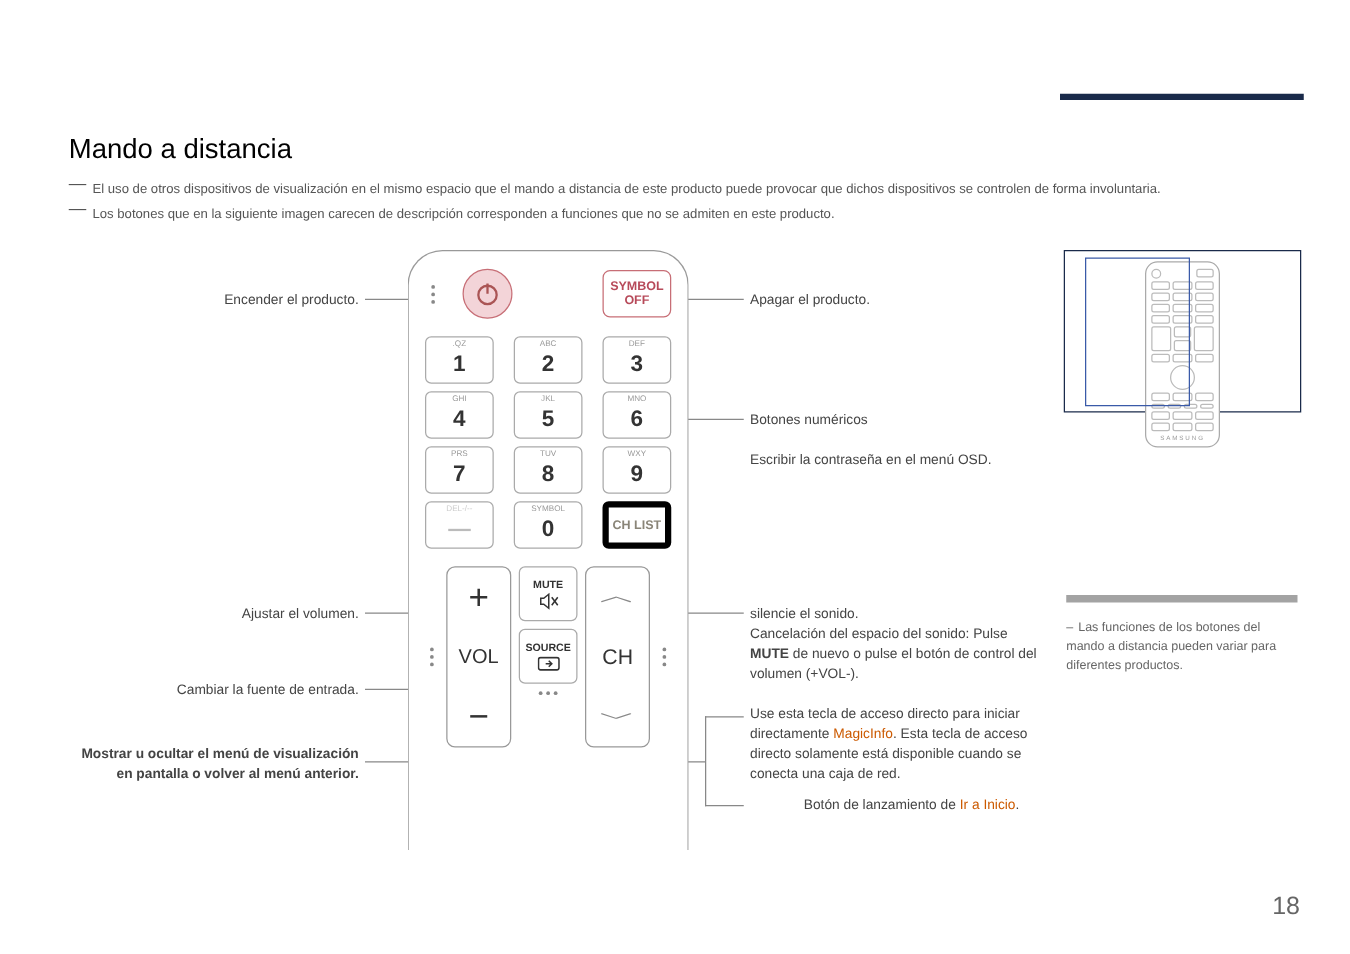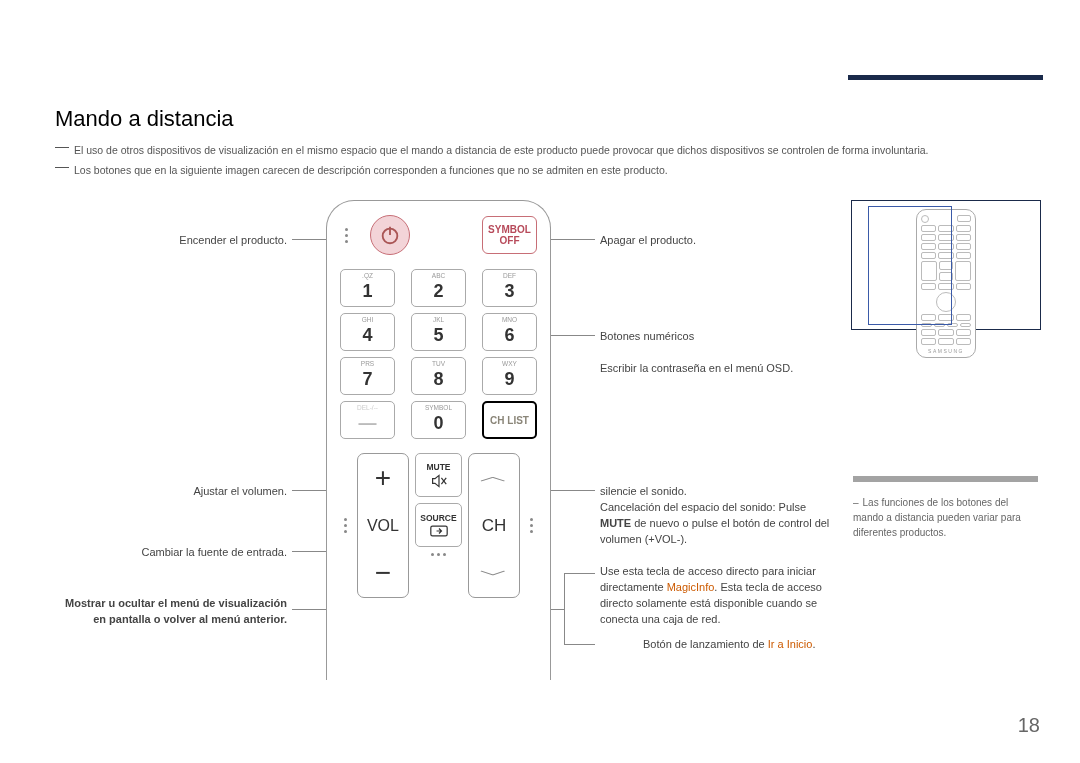--- a/index.html
+++ b/index.html
@@ -114,21 +114,21 @@
     width: 55px; height: 38px;
     border-radius: 6px;
     border: 1.5px solid #c76e76;
     color: #b74a5a;
     font-size: 10px;
     font-weight: 700;
     display: flex; flex-direction: column; align-items: center; justify-content: center;
   }
   .chlist-btn {
     width: 55px; height: 38px;
-    border: 2px solid #000000;
+    border: 5px solid #000000;
     border-radius: 5px;
     color: #8a8578;
     font-size: 10px;
     font-weight: 600;
     display: flex; align-items: center; justify-content: center;
   }
   .midbtn {
     width: 47px; height: 44px;
     border: 1px solid #aaa;
     border-radius: 5px;

